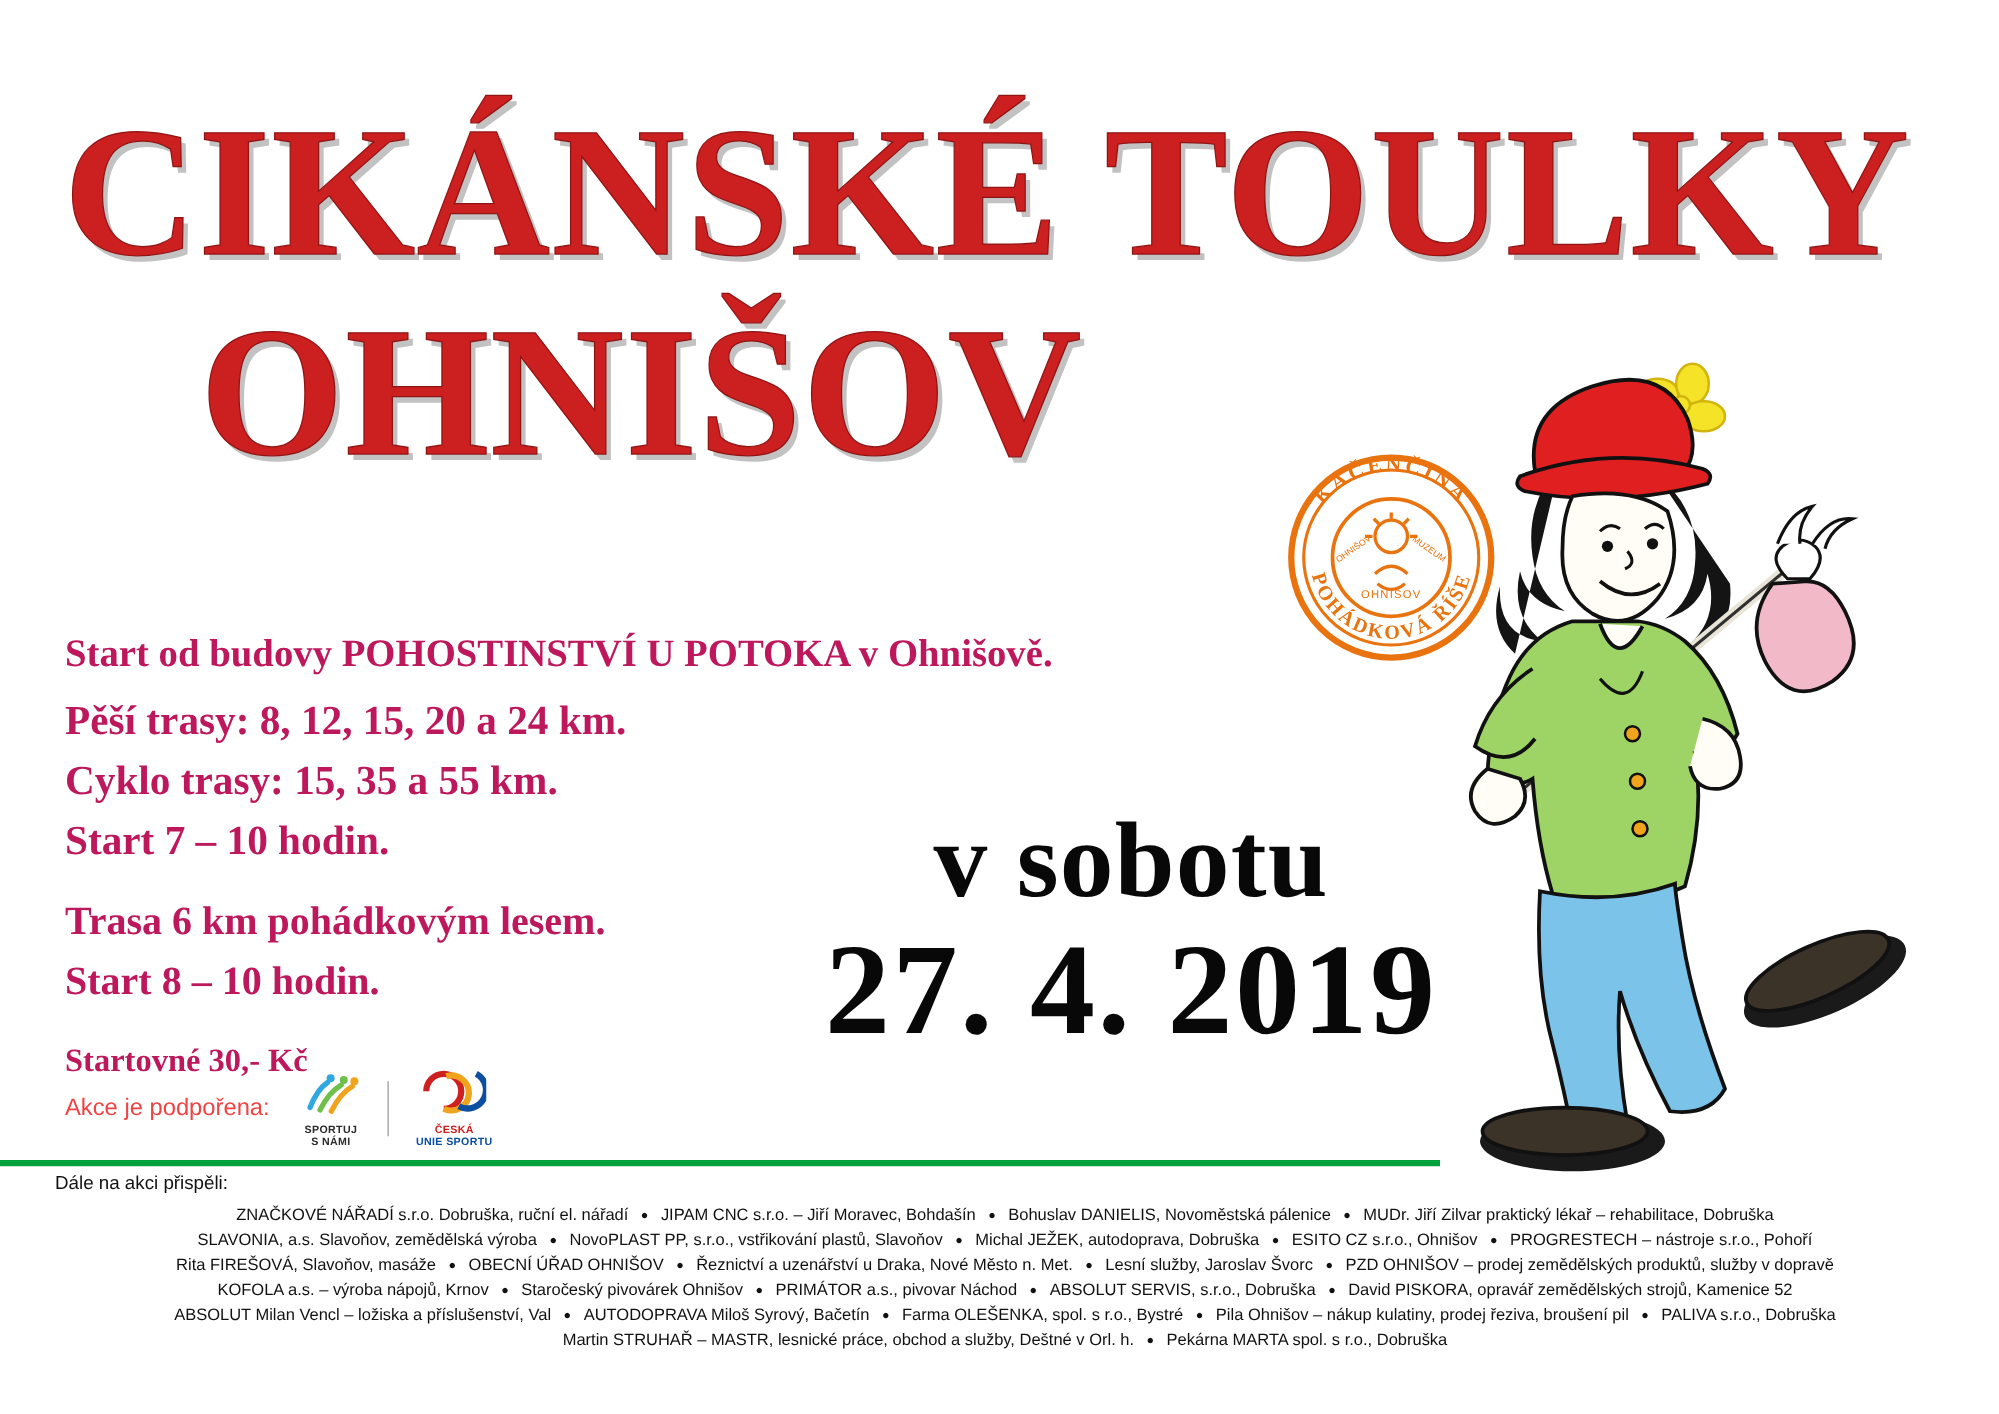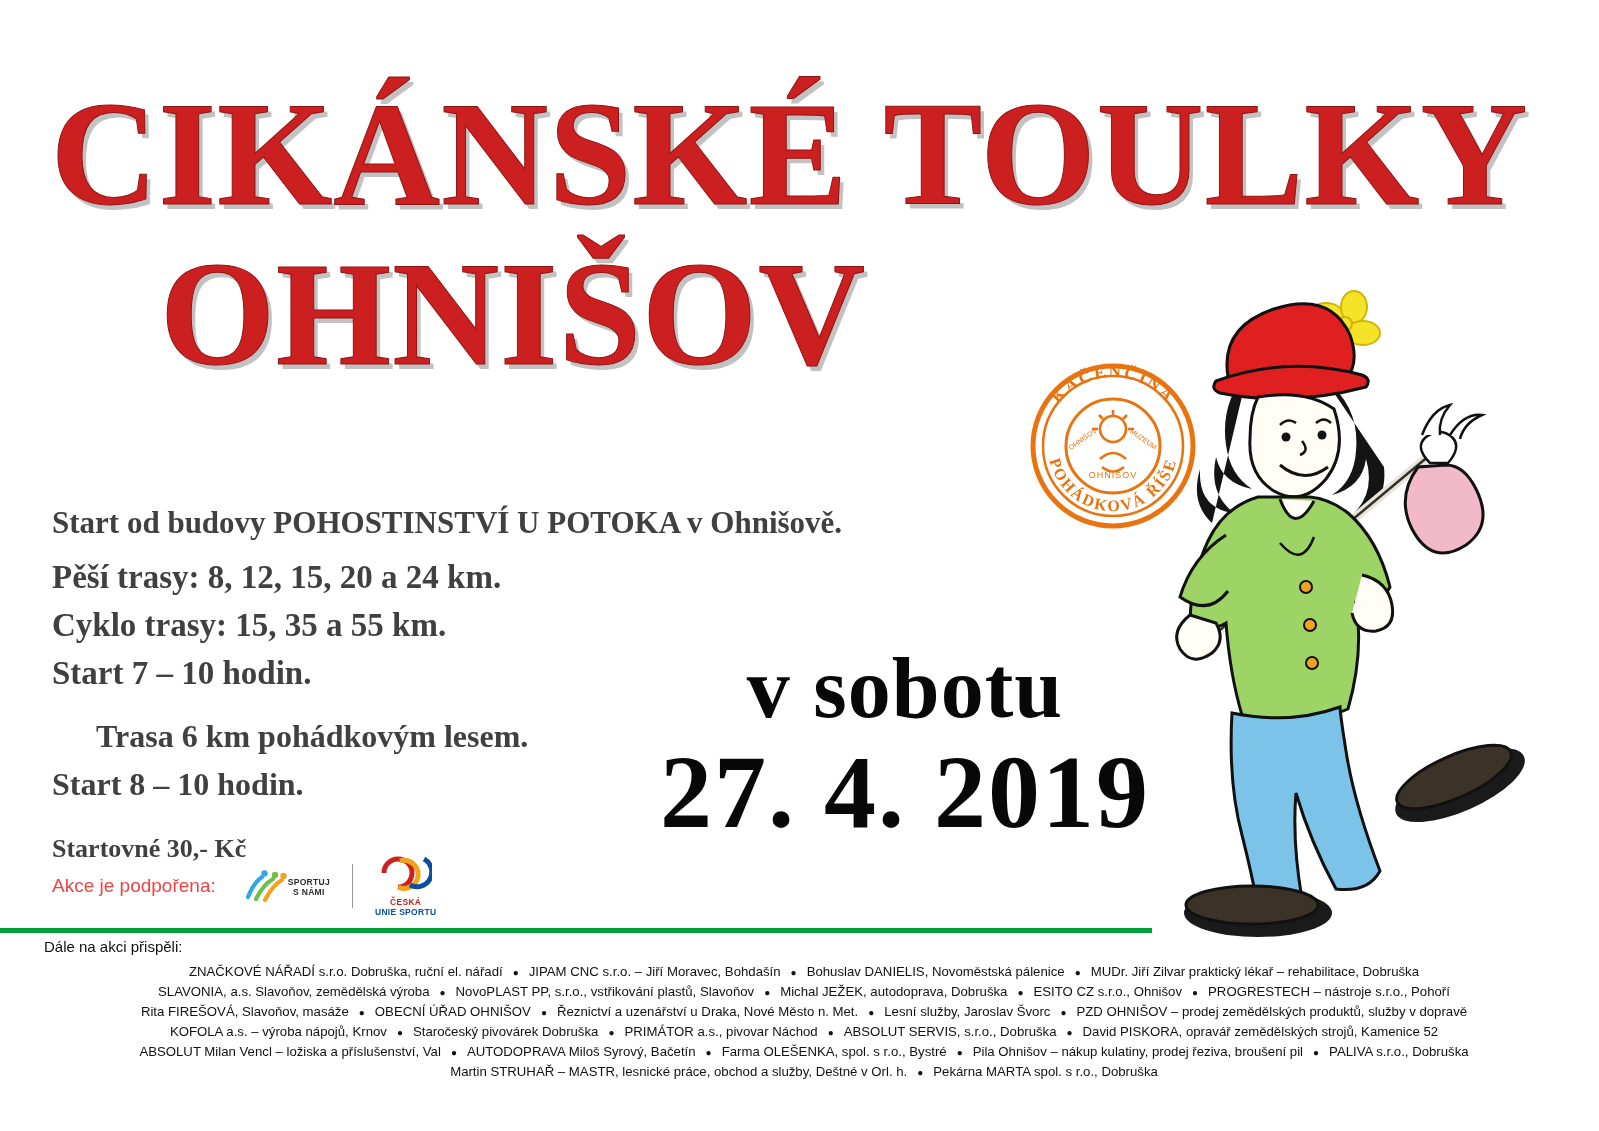--- a/index.html
+++ b/index.html
@@ -63,53 +63,53 @@
     margin-top: 24px;
   }
 
   
   .info {
     position: absolute;
     left: 52px;
     top: 505px;
     width: 720px;
     font-family: "Liberation Serif", serif;
-    color: #404040;
+    color: #be185d;
   }
   .info .line {
     font-weight: bold;
     margin-bottom: 11px;
     white-space: nowrap;
   }
   .info .l-start-place { font-size: 31px; margin-bottom: 18px; }
   .info .l-routes      { font-size: 33px; }
   .info .l-cyklo       { font-size: 33px; }
   .info .l-start1      { font-size: 33px; margin-bottom: 26px; }
-  .info .l-fairy       { font-size: 32px; margin-left: 44px; }
+  .info .l-fairy       { font-size: 32px; }
   .info .l-start2      { font-size: 32px; margin-bottom: 31px; }
   .info .l-fee         { font-size: 26px; font-weight: bold; }
 
   
   .supported {
     position: absolute;
     left: 52px;
     top: 855px;
     display: flex;
     align-items: center;
     gap: 14px;
   }
   .supported .label {
     font-family: Liberation Sans, sans-serif;
     font-size: 19px;
     color: #ef4444;
     white-space: nowrap;
   }
   .logo-sportuj {
     display: flex;
-    flex-direction: row;
+    flex-direction: column;
     align-items: center;
     margin-left: 12px;
   }
   .logo-sportuj .glyph { line-height: 1; }
   .logo-sportuj .cap {
     font-family: "Liberation Sans", sans-serif;
     font-size: 8.5px;
     font-weight: bold;
     color: #2b2b2b;
     letter-spacing: 0.3px;
@@ -377,19 +377,19 @@
   </div>
 
   <div class="green-rule"></div>
 
   <div class="sponsors">
     <div class="heading">Dále na akci přispěli:</div>
     <div id="sponsor-rows">
         <div class="row"><span>ZNAČKOVÉ NÁŘADÍ s.r.o. Dobruška, ruční el. nářadí</span><span class="dot">●</span><span>JIPAM CNC s.r.o. – Jiří Moravec, Bohdašín</span><span class="dot">●</span><span>Bohuslav DANIELIS, Novoměstská pálenice</span><span class="dot">●</span><span>MUDr. Jiří Zilvar praktický lékař – rehabilitace, Dobruška</span></div>
         <div class="row"><span>SLAVONIA, a.s. Slavoňov, zemědělská výroba</span><span class="dot">●</span><span>NovoPLAST PP, s.r.o., vstřikování plastů, Slavoňov</span><span class="dot">●</span><span>Michal JEŽEK, autodoprava, Dobruška</span><span class="dot">●</span><span>ESITO CZ s.r.o., Ohnišov</span><span class="dot">●</span><span>PROGRESTECH – nástroje s.r.o., Pohoří</span></div>
         <div class="row"><span>Rita FIREŠOVÁ, Slavoňov, masáže</span><span class="dot">●</span><span>OBECNÍ ÚŘAD OHNIŠOV</span><span class="dot">●</span><span>Řeznictví a uzenářství u Draka, Nové Město n. Met.</span><span class="dot">●</span><span>Lesní služby, Jaroslav Švorc</span><span class="dot">●</span><span>PZD OHNIŠOV – prodej zemědělských produktů, služby v dopravě</span></div>
-        <div class="row"><span>KOFOLA a.s. – výroba nápojů, Krnov</span><span class="dot">●</span><span>Staročeský pivovárek Dobruška</span><span class="dot">●</span><span>PRIMÁTOR a.s., pivovar Náchod</span><span class="dot">●</span><span>ABSOLUT SERVIS, s.r.o., Dobruška</span><span class="dot">●</span><span>David PISKORA, opravář zemědělských strojů, Kamenice 52</span></div>
+        <div class="row"><span>KOFOLA a.s. – výroba nápojů, Krnov</span><span class="dot">●</span><span>Staročeský pivovárek Ohnišov</span><span class="dot">●</span><span>PRIMÁTOR a.s., pivovar Náchod</span><span class="dot">●</span><span>ABSOLUT SERVIS, s.r.o., Dobruška</span><span class="dot">●</span><span>David PISKORA, opravář zemědělských strojů, Kamenice 52</span></div>
         <div class="row"><span>ABSOLUT Milan Vencl – ložiska a příslušenství, Val</span><span class="dot">●</span><span>AUTODOPRAVA Miloš Syrový, Bačetín</span><span class="dot">●</span><span>Farma OLEŠENKA, spol. s r.o., Bystré</span><span class="dot">●</span><span>Pila Ohnišov – nákup kulatiny, prodej řeziva, broušení pil</span><span class="dot">●</span><span>PALIVA s.r.o., Dobruška</span></div>
         <div class="row"><span>Martin STRUHAŘ – MASTR, lesnické práce, obchod a služby, Deštné v Orl. h.</span><span class="dot">●</span><span>Pekárna MARTA spol. s r.o., Dobruška</span></div>
       </div>
   </div>
 
 </div>
 
 </body></html>

